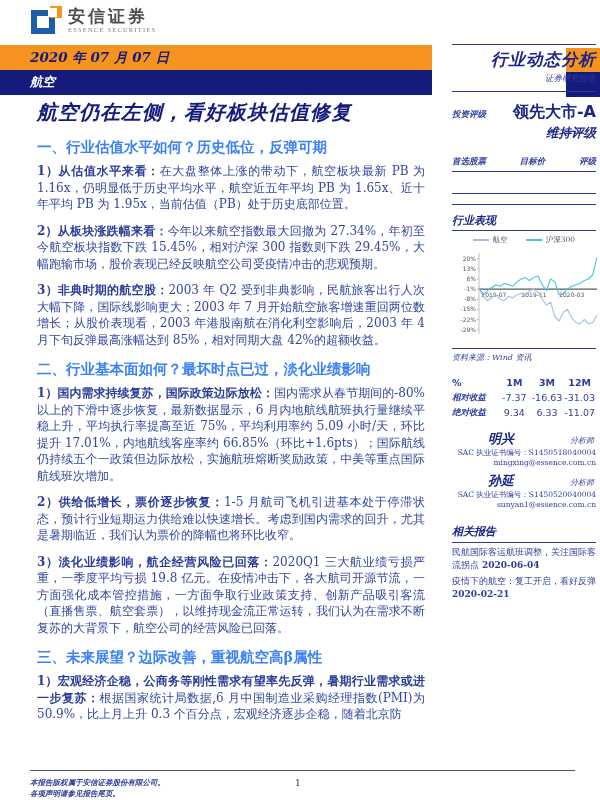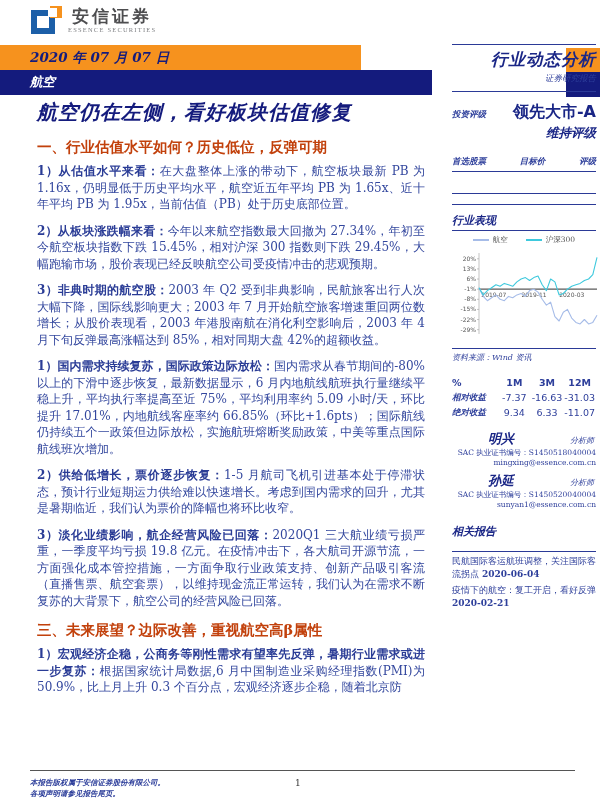--- a/index.html
+++ b/index.html
@@ -1,39 +1,39 @@
 <!DOCTYPE html>
 <html><head>
 <meta charset="utf-8">
 <style>
   html,body{margin:0;padding:0;}
   body{font-family:"DejaVu Serif","Liberation Serif",serif;}
   .page{position:relative;width:600px;height:800px;background:#ffffff;overflow:hidden;}
 
   
-  .logo{position:absolute;left:30px;top:6px;display:flex;align-items:flex-start;text-align:center;}
+  .logo{position:absolute;left:30px;top:6px;display:flex;align-items:flex-start;}
   .logo-mark{width:30px;height:30px;position:relative;margin-right:8px;}
   .logo-mark .frame{position:absolute;left:1px;top:4px;width:24px;height:24px;border:6px solid #1c5fa8;box-sizing:border-box;}
   .logo-mark .cap{position:absolute;right:-2px;top:0;width:12px;height:12px;background:#f6921e;}
   .logo-mark .notch{position:absolute;right:3px;top:2px;width:9px;height:9px;background:#ffffff;}
   .logo-cn{font-size:17px;font-weight:bold;color:#4d4d4f;letter-spacing:3px;line-height:20px;font-family:"DejaVu Sans","Liberation Sans",sans-serif;}
   .logo-en{font-size:6.5px;color:#808285;letter-spacing:1.2px;font-family:Liberation Serif, serif;}
 
   
-  .bar-orange{position:absolute;left:0;top:45px;width:361px;height:25px;background:#f6921e;display:flex;align-items:center;}
+  .bar-orange{position:absolute;left:0;top:45px;width:432px;height:25px;background:#f6921e;display:flex;align-items:center;}
   .bar-orange .date{margin-left:30px;font-size:13.5px;font-weight:bold;color:#141b7d;font-style:italic;}
   .bar-navy{position:absolute;left:0;top:70px;width:432px;height:25px;background:#141b7d;display:flex;align-items:center;}
   .bar-navy .industry{margin-left:30px;font-size:12.5px;font-weight:bold;color:#ffffff;font-style:italic;}
   .tab-orange{position:absolute;left:566px;top:48px;width:34px;height:24px;background:#f6921e;}
   .tab-navy{position:absolute;left:566px;top:72px;width:34px;height:25px;background:#141b7d;}
 
   
   .main-col{position:absolute;left:30px;top:99px;width:388px;color:#33479e;margin-left:7px;}
   .doc-title{font-size:20px;font-weight:bold;font-style:italic;color:#141b7d;margin:0 0 8px 0;letter-spacing:1px;}
-  .sec-head{font-size:14.5px;font-weight:bold;color:#c2410c;margin:12px 0 6px 0;}
+  .sec-head{font-size:14.5px;font-weight:bold;color:#3b82f6;margin:12px 0 6px 0;}
   .para{font-size:12px;line-height:16.5px;text-align:justify;margin:0 0 10px 0;}
   .para b{color:#2a3c96;}
 
   
   .sidebar{position:absolute;left:452px;top:44px;width:144px;color:#2e3f9b;}
   .sb-line{border:none;border-top:1.5px solid #2b3a97;margin:0;}
   .sb-line-thin{border:none;border-top:1px solid #2b3a97;margin:0;}
   .report-type{font-size:16.5px;font-weight:bold;font-style:italic;color:#1a2686;text-align:right;margin:4px 0 0 0;letter-spacing:1px;}
   .report-cat{font-size:8.5px;font-style:italic;text-align:right;margin:2px 0 6px 0;}
   .rating-row{display:flex;align-items:baseline;justify-content:space-between;margin-top:10px;}
@@ -53,21 +53,21 @@
   .perf-table{margin-top:12px;font-size:9.5px;font-family:"DejaVu Sans","Liberation Sans",sans-serif;}
   .perf-row{display:grid;grid-template-columns:46px 1fr 1fr 1fr;line-height:15px;}
   .perf-row .c{text-align:center;}
   .perf-row .h{font-weight:bold;}
   .perf-row .lbl{font-weight:bold;font-style:italic;font-family:"DejaVu Serif","Liberation Serif",serif;font-size:8.5px;}
   .analyst{margin-top:10px;}
   .an-row{display:flex;justify-content:space-between;align-items:baseline;padding:0 2px 0 36px;}
   .an-name{font-size:13px;font-weight:bold;font-style:italic;color:#1a2686;}
   .an-role{font-size:8px;font-style:italic;}
   .an-sac,.an-email{font-size:7.5px;text-align:right;line-height:10px;}
-  .related-title{font-size:11px;font-weight:bold;font-style:italic;color:#1a2686;margin:14px 0 0 0;padding-bottom:12px;border-bottom:1.5px solid #2b3a97;}
+  .related-title{font-size:11px;font-weight:bold;font-style:italic;color:#1a2686;margin:14px 0 0 0;padding-bottom:3px;border-bottom:1.5px solid #2b3a97;}
   .rel-item{font-size:9px;line-height:13px;margin-top:3px;text-align:justify;}
   .rel-item b{white-space:nowrap;}
 
   
   .footer-line{position:absolute;left:30px;top:770px;width:545px;border-top:1px solid #555;}
   .footer-left{position:absolute;left:30px;top:777px;font-size:7.5px;color:#2e3f9b;line-height:11px;font-weight:bold;font-style:italic;}
   .footer-page{position:absolute;left:295px;top:778px;font-size:9px;color:#333;}
 </style>
 </head>
 <body>
@@ -96,20 +96,21 @@
   <div class="tab-navy"></div>
 
   <div class="main-col">
     <h1 class="doc-title">航空仍在左侧，看好板块估值修复</h1>
 
     <h3 class="sec-head">一、行业估值水平如何？历史低位，反弹可期</h3>
     <p class="para"><b>1）从估值水平来看：</b><span>在大盘整体上涨的带动下，航空板块最新 PB 为 1.16x，仍明显低于历史平均水平，航空近五年平均 PB 为 1.65x、近十年平均 PB 为 1.95x，当前估值（PB）处于历史底部位置。</span></p>
     <p class="para"><b>2）从板块涨跌幅来看：</b><span>今年以来航空指数最大回撤为 27.34%，年初至今航空板块指数下跌 15.45%，相对沪深 300 指数则下跌 29.45%，大幅跑输市场，股价表现已经反映航空公司受疫情冲击的悲观预期。</span></p>
     <p class="para"><b>3）非典时期的航空股：</b><span>2003 年 Q2 受到非典影响，民航旅客出行人次大幅下降，国际线影响更大；2003 年 7 月开始航空旅客增速重回两位数增长；从股价表现看，2003 年港股南航在消化利空影响后，2003 年 4 月下旬反弹最高涨幅达到 85%，相对同期大盘 42%的超额收益。</span></p>
 
+    <h3 class="sec-head">二、行业基本面如何？最坏时点已过，淡化业绩影响</h3>
     <p class="para"><b>1）国内需求持续复苏，国际政策边际放松：</b><span>国内需求从春节期间的-80%以上的下滑中逐步恢复，最新数据显示，6 月内地航线航班执行量继续平稳上升，平均执行率提高至近 75%，平均利用率约 5.09 小时/天，环比提升 17.01%，内地航线客座率约 66.85%（环比+1.6pts）；国际航线仍持续五个一政策但边际放松，实施航班熔断奖励政策，中美等重点国际航线班次增加。</span></p>
     <p class="para"><b>2）供给低增长，票价逐步恢复：</b><span>1-5 月航司飞机引进基本处于停滞状态，预计行业短期运力供给难以快速增长。考虑到国内需求的回升，尤其是暑期临近，我们认为票价的降幅也将环比收窄。</span></p>
     <p class="para"><b>3）淡化业绩影响，航企经营风险已回落：</b><span>2020Q1 三大航业绩亏损严重，一季度平均亏损 19.8 亿元。在疫情冲击下，各大航司开源节流，一方面强化成本管控措施，一方面争取行业政策支持、创新产品吸引客流（直播售票、航空套票），以维持现金流正常运转，我们认为在需求不断复苏的大背景下，航空公司的经营风险已回落。</span></p>
 
     <h3 class="sec-head">三、未来展望？边际改善，重视航空高β属性</h3>
     <p class="para"><b>1）宏观经济企稳，公商务等刚性需求有望率先反弹，暑期行业需求或进一步复苏：</b><span>根据国家统计局数据,6 月中国制造业采购经理指数(PMI)为 50.9%，比上月上升 0.3 个百分点，宏观经济逐步企稳，随着北京防</span></p>
   </div>
 
   <div class="sidebar">
     <hr class="sb-line">

